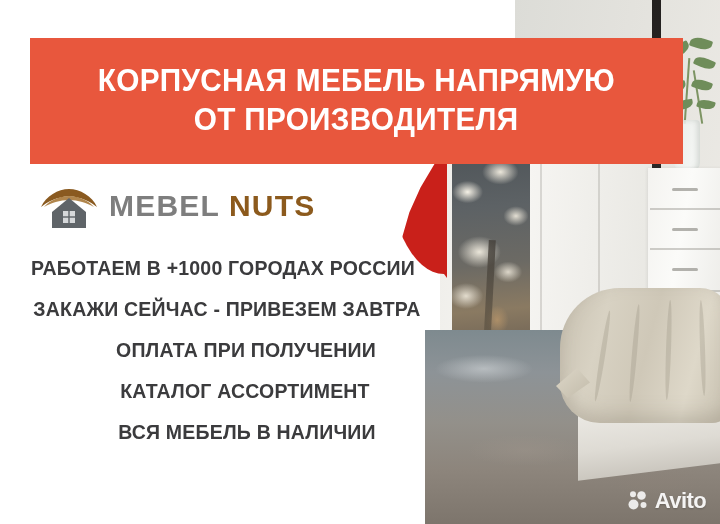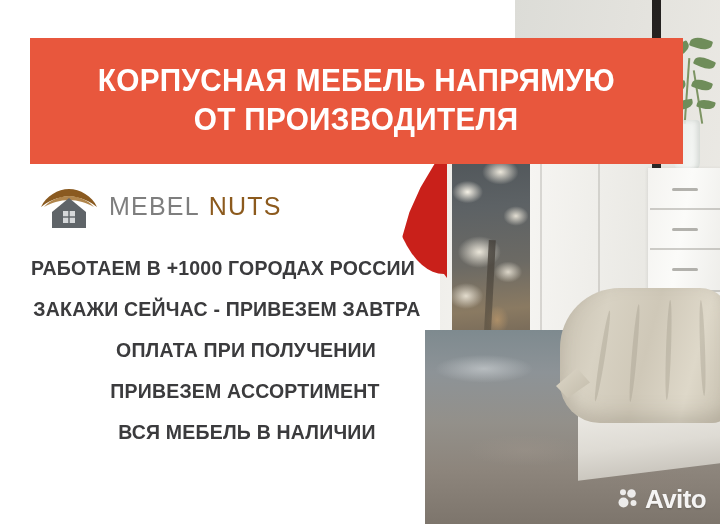--- a/index.html
+++ b/index.html
@@ -217,22 +217,22 @@
   
   .logo {
     position: absolute;
     left: 38px; top: 183px;
     display: flex;
     align-items: center;
     gap: 9px;
   }
   .logo-mark { width: 62px; height: 46px; display:block; }
   .logo-text {
-    font-size: 25px;
-    font-weight: 400;
+    font-size: 30px;
+    font-weight: 700;
     letter-spacing: 1.2px;
     white-space: nowrap;
   }
   .logo-mebel { color: #7e7e7e; }
   .logo-nuts  { color: #8c5a1d; margin-left: 9px; }
 
   
   .features {
     position: absolute;
     left: 16px; top: 248px;
@@ -287,21 +287,21 @@
     position: absolute;
     right: 14px; bottom: 12px;
     display: flex;
     align-items: center;
     gap: 5px;
     opacity: .92;
   }
   .avito-mark { width: 22px; height: 22px; display:block; }
   .avito-text {
     color: #ffffff;
-    font-size: 26px;
+    font-size: 22px;
     font-weight: 700;
     letter-spacing: -.6px;
     line-height: 1;
     text-shadow: 0 1px 2px rgba(0,0,0,.22);
   }
 </style>
 </head>
 <body>
 
 <div id="ad-canvas">
@@ -372,21 +372,21 @@
     </svg>
     <div class="logo-text">
       <span class="logo-mebel">MEBEL</span><span class="logo-nuts">NUTS</span>
     </div>
   </div>
 
   <div class="features">
     <div class="feature f-0">РАБОТАЕМ В +1000 ГОРОДАХ РОССИИ</div>
     <div class="feature f-1">ЗАКАЖИ СЕЙЧАС - ПРИВЕЗЕМ ЗАВТРА</div>
     <div class="feature f-2">ОПЛАТА ПРИ ПОЛУЧЕНИИ</div>
-    <div class="feature f-3">ПРИВЕЗЕМ АССОРТИМЕНТ</div>
+    <div class="feature f-3">КАТАЛОГ АССОРТИМЕНТ</div>
     <div class="feature f-4">ВСЯ МЕБЕЛЬ В НАЛИЧИИ</div>
   </div>
 
 
   <div class="avito">
     <svg class="avito-mark" viewBox="0 0 22 22">
       <circle cx="5.5" cy="14.5" r="5" fill="#ffffff" opacity=".92"></circle>
       <circle cx="13.5" cy="5.5" r="4.3" fill="#ffffff" opacity=".92"></circle>
       <circle cx="5" cy="4.2" r="3" fill="#ffffff" opacity=".92"></circle>
       <circle cx="15.5" cy="15" r="3" fill="#ffffff" opacity=".92"></circle>

